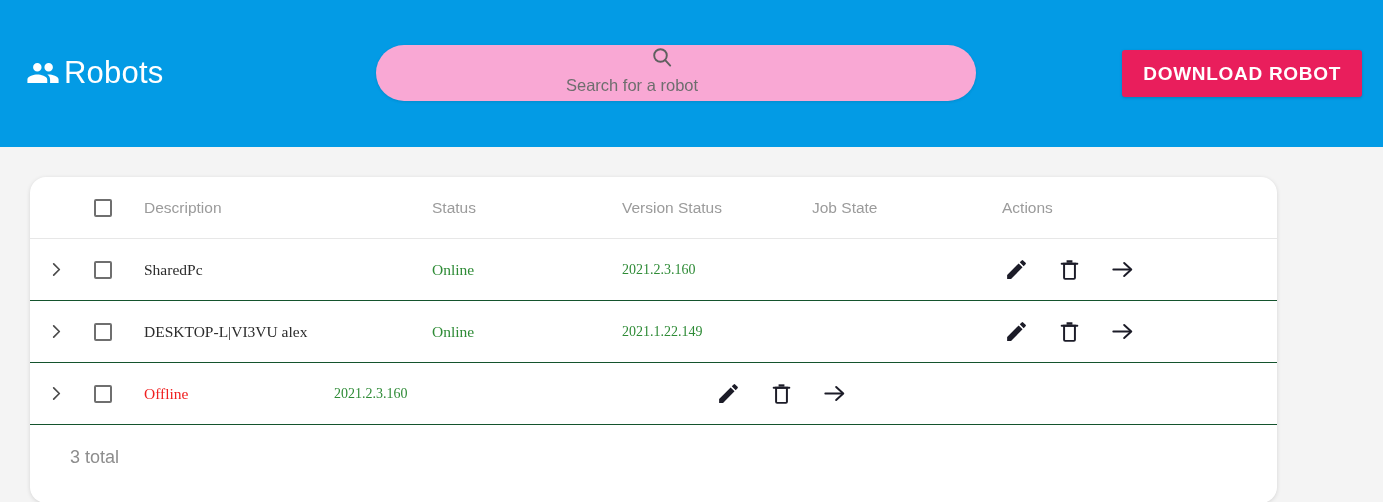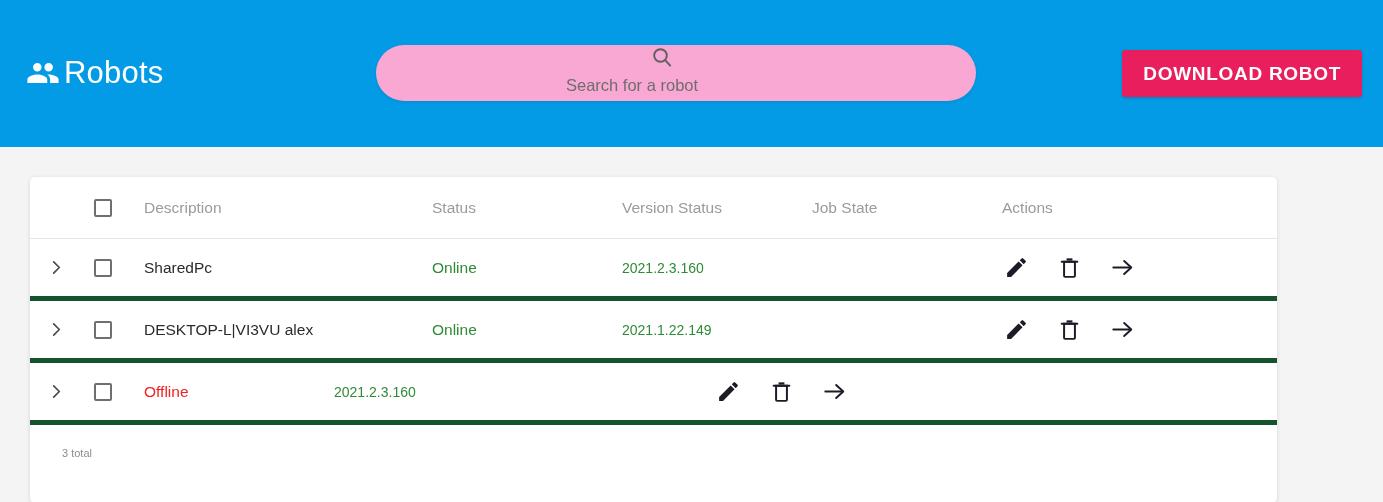--- a/index.html
+++ b/index.html
@@ -104,37 +104,38 @@
   }
 
   
   .content-area {
     padding: 30px 0 0 0;
   }
   .table-card {
     margin-left: 30px;
     width: 1247px;
     background: #ffffff;
-    border-radius: 5px;
+    border-radius: 16px;
     box-shadow: 0 1px 4px rgba(0,0,0,0.13);
     overflow: hidden;
   }
 
   .row {
     display: flex;
     align-items: center;
     box-sizing: border-box;
   }
   .head-row {
     height: 62px;
     border-bottom: 1px solid #e7e7e7;
   }
   .data-row {
     height: 62px;
-    border-bottom: 5px solid #14532d;
+    border-bottom: 1px solid #14532d;
+    font-family: Liberation Serif, serif;
   }
   .foot-row {
     height: 78px;
     align-items: flex-start;
     padding-top: 22px;
   }
 
   
   .c-expand { width: 52px; flex: none; display: flex; justify-content: center; align-items: center; }
   .c-check  { width: 62px; flex: none; display: flex; justify-content: flex-start; align-items: center; padding-left: 12px; box-sizing: border-box;}
@@ -181,22 +182,22 @@
   }
   .act-icon {
     width: 25px;
     height: 25px;
     cursor: pointer;
     display: block;
   }
 
   .total-text {
     color: #8d8d8d;
-    font-size: 11px;
-    padding-left: 32px;
+    font-size: 18px;
+    padding-left: 40px;
   }
 </style>
 </head>
 <body>
 
 <div class="app-header">
 
   <div class="title-group">
     <svg class="people-icon" viewBox="0 0 24 24" aria-hidden="true">
       <path fill="#ffffff" d="M16 11c1.66 0 2.99-1.34 2.99-3S17.66 5 16 5c-1.66 0-3 1.34-3 3s1.34 3 3 3zm-8 0c1.66 0 2.99-1.34 2.99-3S9.66 5 8 5C6.34 5 5 6.34 5 8s1.34 3 3 3zm0 2c-2.33 0-7 1.17-7 3.5V19h14v-2.5c0-2.33-4.67-3.5-7-3.5zm8 0c-.29 0-.62.02-.97.05 1.16.84 1.97 1.97 1.97 3.45V19h6v-2.5c0-2.33-4.67-3.5-7-3.5z"></path>

